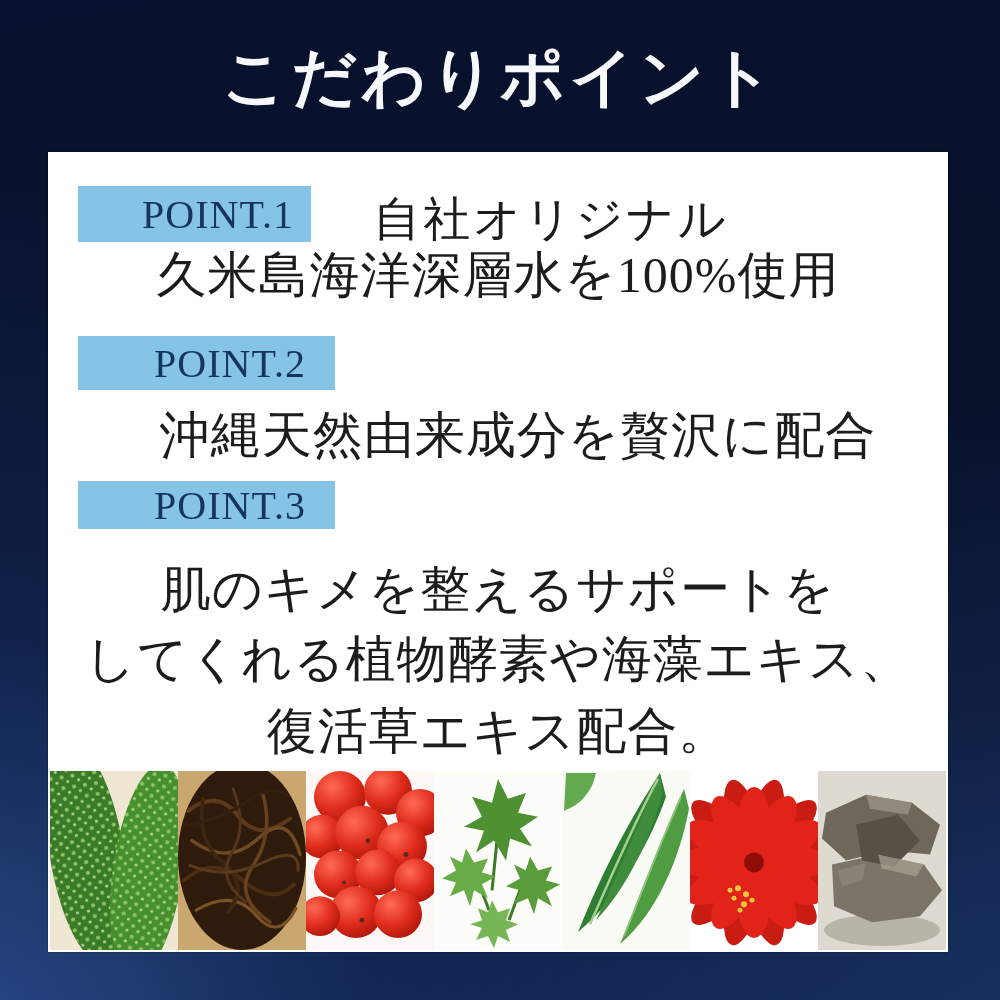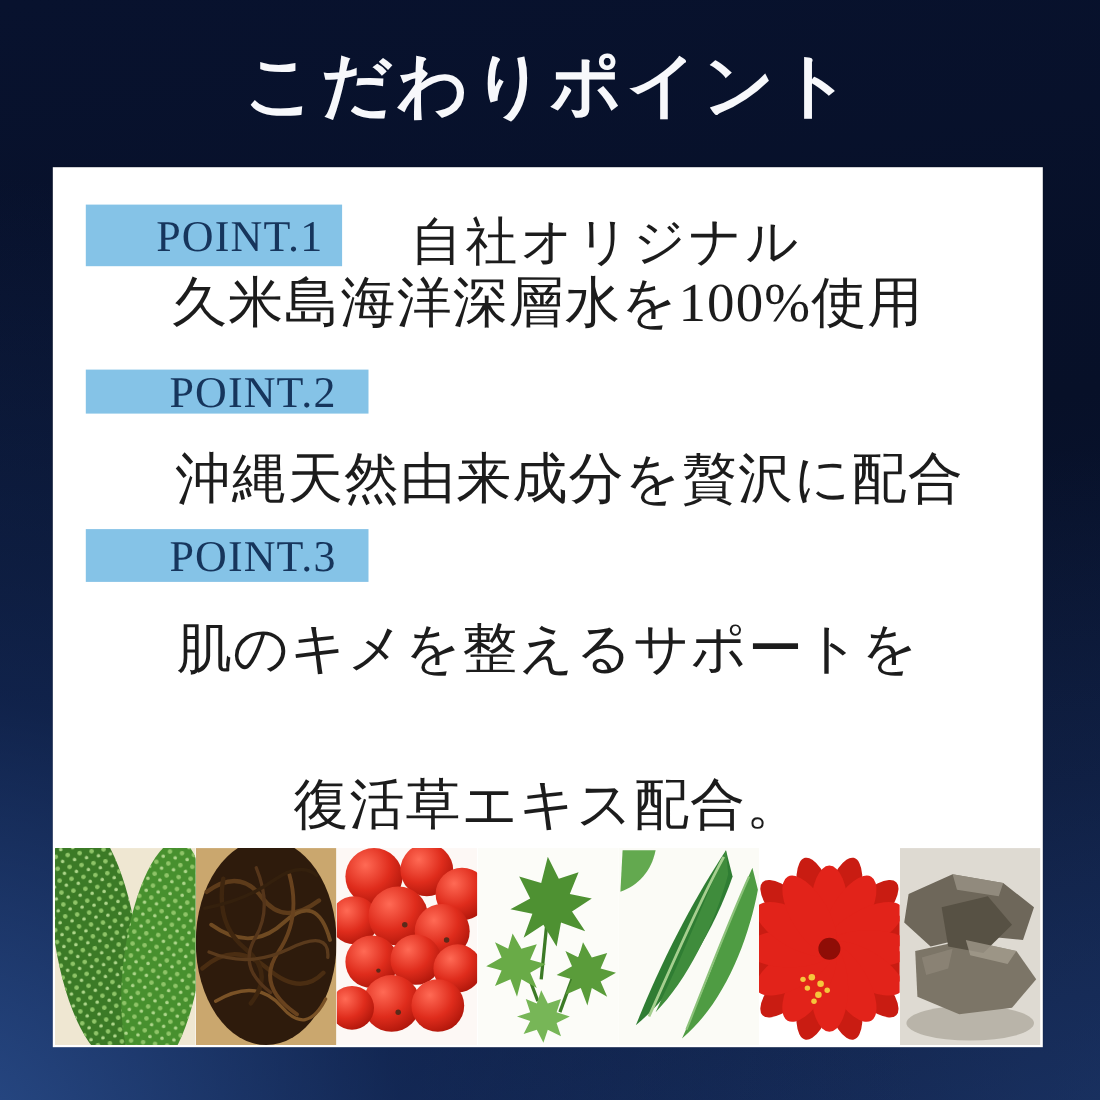--- a/index.html
+++ b/index.html
@@ -18,21 +18,21 @@
   }
   .card{
     position:absolute;left:48px;top:152px;width:900px;height:800px;
     background:#ffffff;box-shadow:0 0 2px rgba(0,0,0,.4);
   }
   .badge{
     position:absolute;left:30px;display:flex;align-items:center;justify-content:center;
     background:#85c3e7;color:#16355c;font-size:40px;letter-spacing:1px;padding-left:47px;
   }
   .badge-1{top:34px;width:186px;height:56px;}
-  .badge-2{top:184px;width:210px;height:40px;}
+  .badge-2{top:184px;width:210px;height:54px;}
   .badge-3{top:329px;width:210px;height:48px;}
   .heading-1{
     position:absolute;top:36px;left:216px;right:110px;
     text-align:center;font-size:47px;color:#1c1c1c;letter-spacing:3px;
   }
   .body-line{
     position:absolute;left:0;width:100%;
     text-align:center;font-size:50px;color:#1c1c1c;letter-spacing:1px;white-space:nowrap;
   }
   .line-1a{top:90px;}
@@ -58,20 +58,21 @@
 
     <div class="badge badge-1">POINT.1</div>
     <div class="heading-1">自社オリジナル</div>
     <div class="body-line line-1a">久米島海洋深層水を100%使用</div>
 
     <div class="badge badge-2">POINT.2</div>
     <div class="body-line line-2a">沖縄天然由来成分を贅沢に配合</div>
 
     <div class="badge badge-3">POINT.3</div>
     <div class="body-line line-3a">肌のキメを整えるサポートを</div>
+    <div class="body-line line-3b">してくれる植物酵素や海藻エキス、</div>
     <div class="body-line line-3c">復活草エキス配合。</div>
 
     <div class="photo-strip">
 
       <div class="photo">
         <svg viewBox="0 0 128 180" preserveAspectRatio="none" aria-hidden="true">
           <rect width="128" height="180" fill="#efe7d2"></rect>
           <defs>
             <pattern id="gdots" width="11" height="11" patternUnits="userSpaceOnUse">
               <circle cx="3" cy="3" r="2.1" fill="#8fc468"></circle>

